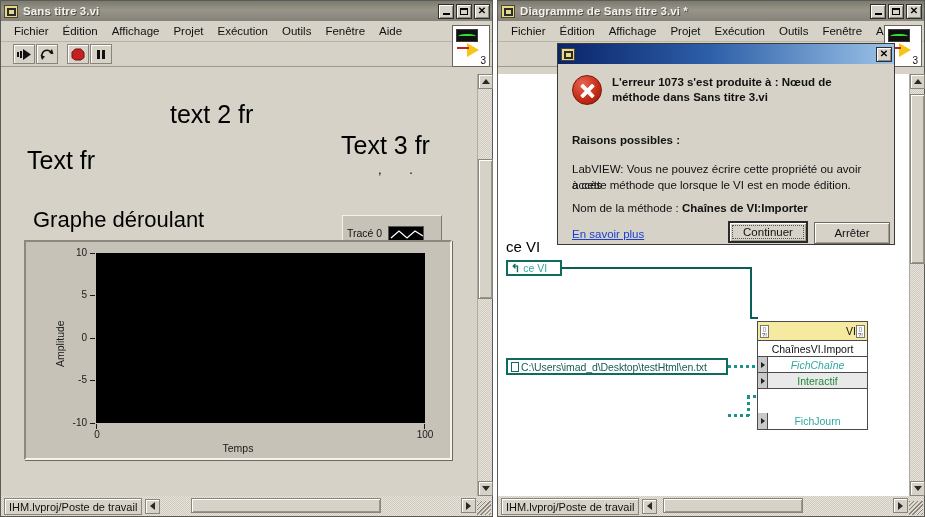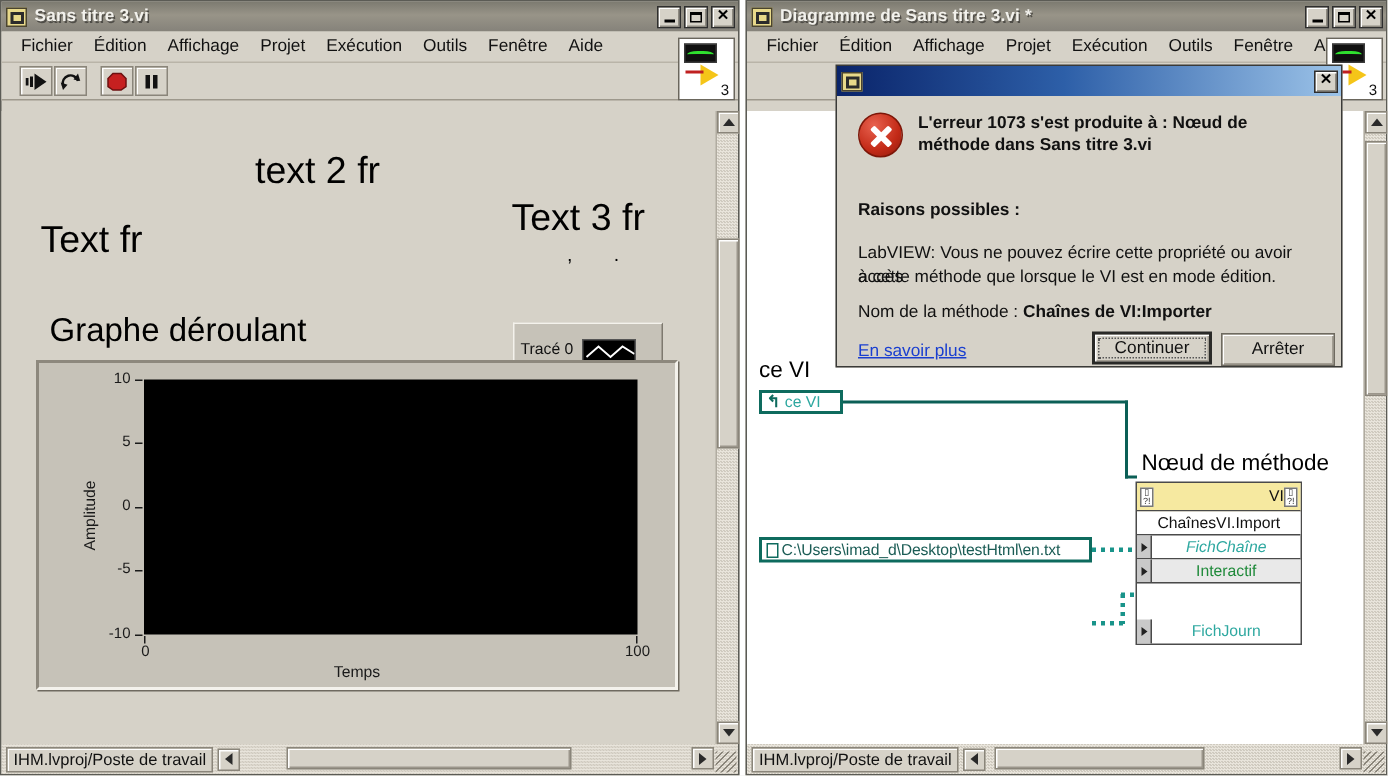--- a/index.html
+++ b/index.html
@@ -465,21 +465,20 @@
 
       <div class="term-ref" style="left:8px; top:186px; width:56px;">
         <span class="refico">↰</span>
         <span class="reftxt">ce VI</span>
       </div>
 
       <div class="wire" style="left:64px; top:193px; width:190px; height:2px;"></div>
       <div class="wire" style="left:252px; top:193px; width:2px; height:52px;"></div>
       <div class="wire" style="left:252px; top:243px; width:8px; height:2px;"></div>
 
-      <div class="bd-label" style="left:263px; top:226px; font-size:15px;">Nœud de méthode</div>
 
       <div class="method-node" style="left:259px; top:247px; width:111px;">
         <div class="mn-head">
           <span class="corner">▯<br>?!</span>
           <span class="mid">VI</span>
           <span class="corner">▯<br>?!</span>
         </div>
         <div class="mn-class">ChaînesVI.Import</div>
         <div class="mn-row">
           <span class="tstub"></span>

